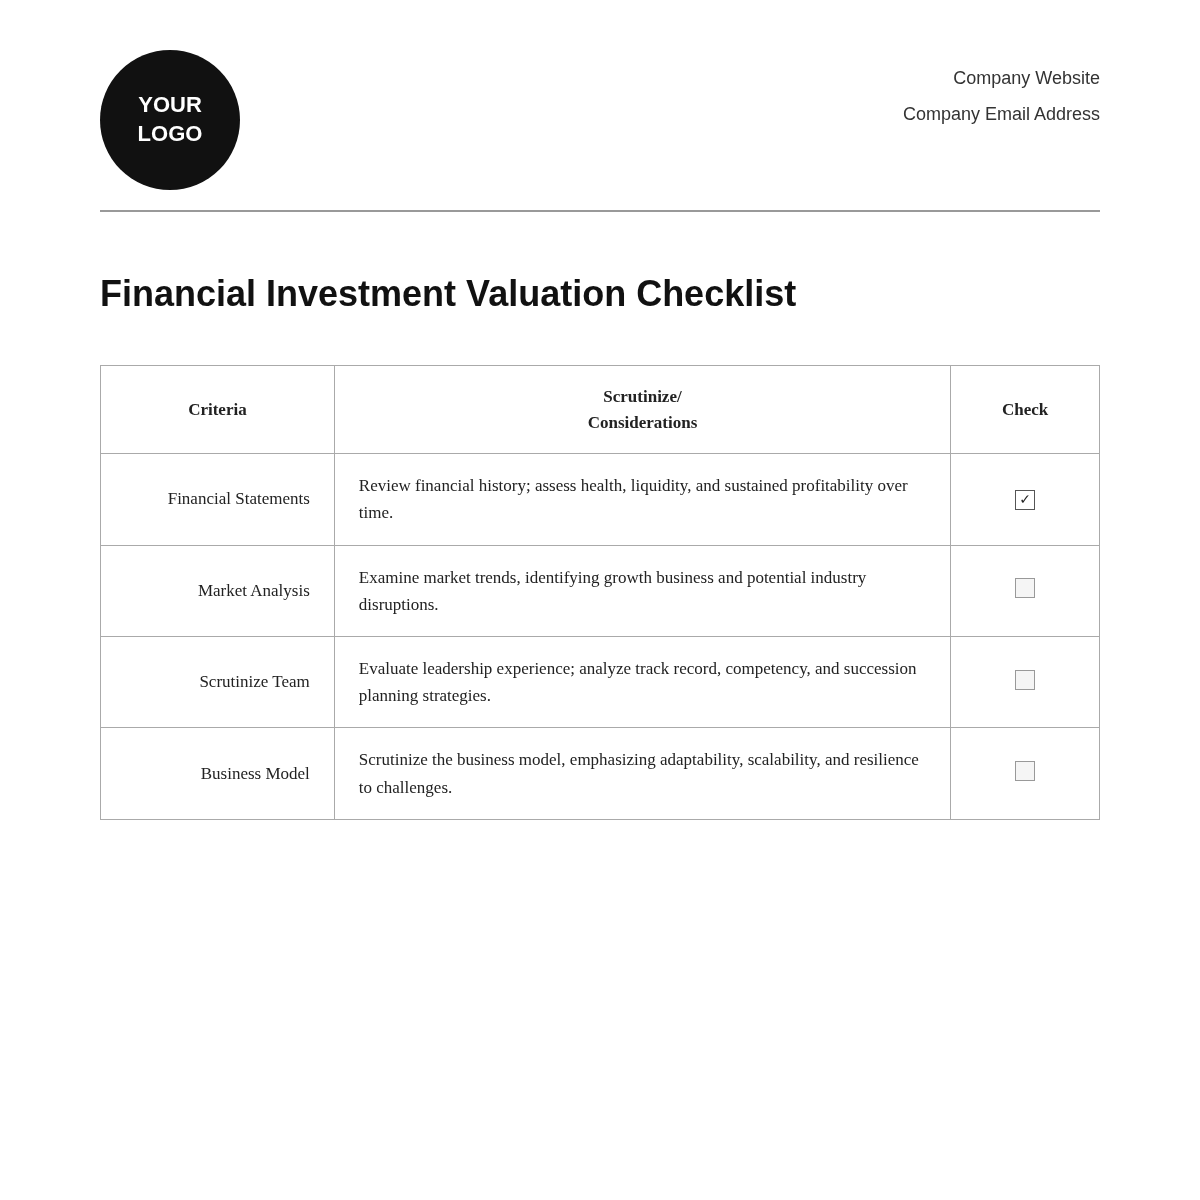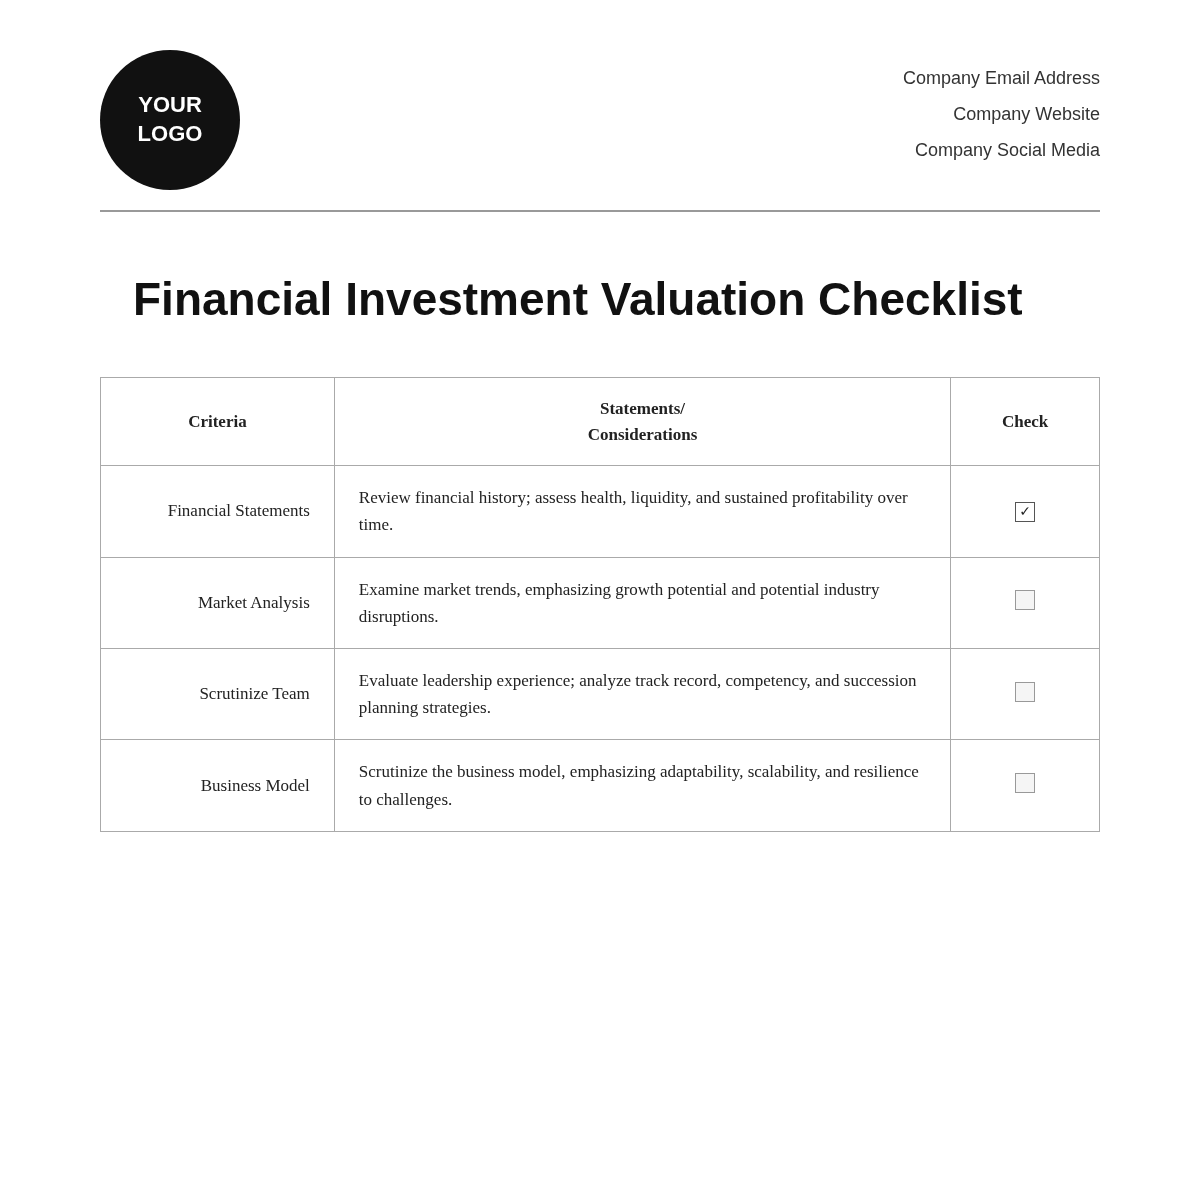--- a/index.html
+++ b/index.html
@@ -49,26 +49,25 @@
       padding-top: 10px;
     }
 
     .divider {
       border: none;
       border-top: 2px solid #999;
       margin: 10px 0 60px 0;
     }
 
     .page-title {
-      font-size: 46px;
+      font-size: 36px;
       font-weight: bold;
       color: #111;
       margin-bottom: 50px;
       line-height: 1.2;
-      margin-left: 33px;
     }
 
     table {
       width: 100%;
       border-collapse: collapse;
       font-size: 17px;
       font-family: Liberation Serif, serif;
     }
 
     th, td {
@@ -127,49 +126,48 @@
 </head>
 <body>
 
 <div class="header">
   <div class="logo-circle">
     <span>YOUR</span>
     <span>LOGO</span>
   </div>
   <div class="company-info">
 
-  <div>Company Email Address</div>
-      <div>Company Website</div>
-      <div>Company Social Media</div>
+  <div>Company Website</div>
+      <div>Company Email Address</div>
     </div>
 </div>
 
 <hr class="divider">
 
 <h1 class="page-title">Financial Investment Valuation Checklist</h1>
 
 <table>
   <thead>
     <tr>
 
     <th><strong>Criteria</strong></th>
-        <th><strong>Statements/</strong><br><strong>Considerations</strong></th>
+        <th><strong>Scrutinize/</strong><br><strong>Considerations</strong></th>
         <th><strong>Check</strong></th>
       </tr>
   </thead>
   <tbody>
 
   <tr>
         <td>Financial Statements</td>
         <td>Review financial history; assess health, liquidity, and sustained profitability over time.</td>
         <td><span class="checkbox-checked">✓</span></td>
       </tr>
       <tr>
         <td>Market Analysis</td>
-        <td>Examine market trends, emphasizing growth potential and potential industry disruptions.</td>
+        <td>Examine market trends, identifying growth business and potential industry disruptions.</td>
         <td><span class="checkbox-unchecked"></span></td>
       </tr>
       <tr>
         <td>Scrutinize Team</td>
         <td>Evaluate leadership experience; analyze track record, competency, and succession planning strategies.</td>
         <td><span class="checkbox-unchecked"></span></td>
       </tr>
       <tr>
         <td>Business Model</td>
         <td>Scrutinize the business model, emphasizing adaptability, scalability, and resilience to challenges.</td>

